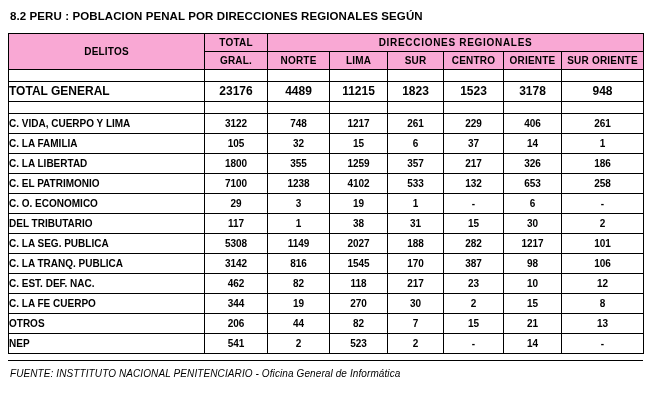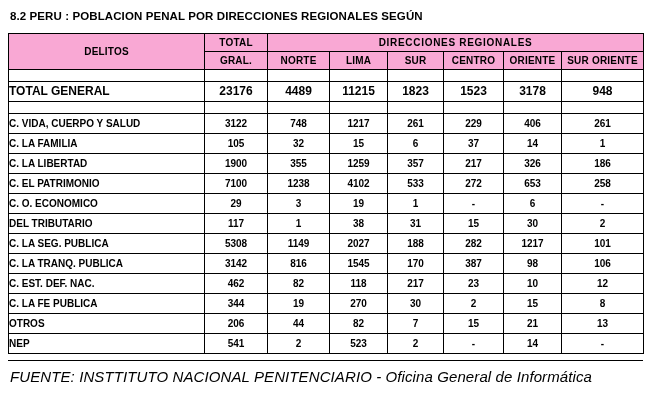--- a/index.html
+++ b/index.html
@@ -83,21 +83,21 @@
     border-right: 1px solid #000000;
     border-top: none;
     border-bottom: none;
   }
   .table-wrap {
     width: 635px;
     margin: 0 auto;
   }
   .footer {
     margin-top: 7px;
-    font-size: 15px;
+    font-size: 10px;
     font-style: italic;
     letter-spacing: 0.1px;
     padding-left: 2px;
   }
   .footer-rule {
     border: none;
     border-top: 1px solid #000000;
     margin: 6px 0 4px 0;
     width: 635px;
   }
@@ -165,56 +165,56 @@
           <td></td>
           <td></td>
           <td></td>
           <td></td>
           <td></td>
           <td></td>
           <td></td>
         </tr>
 
         <tr>
-          <td class="body-cell label">C. VIDA, CUERPO Y  SALUD</td>
+          <td class="body-cell label">C. VIDA, CUERPO Y  LIMA</td>
           <td class="body-cell num">3122</td>
           <td class="body-cell num">748</td>
           <td class="body-cell num">1217</td>
           <td class="body-cell num">261</td>
           <td class="body-cell num">229</td>
           <td class="body-cell num">406</td>
           <td class="body-cell num">261</td>
         </tr>
         <tr>
           <td class="body-cell label">C. LA FAMILIA</td>
           <td class="body-cell num">105</td>
           <td class="body-cell num">32</td>
           <td class="body-cell num">15</td>
           <td class="body-cell num">6</td>
           <td class="body-cell num">37</td>
           <td class="body-cell num">14</td>
           <td class="body-cell num">1</td>
         </tr>
         <tr>
           <td class="body-cell label">C. LA LIBERTAD</td>
-          <td class="body-cell num">1900</td>
+          <td class="body-cell num">1800</td>
           <td class="body-cell num">355</td>
           <td class="body-cell num">1259</td>
           <td class="body-cell num">357</td>
           <td class="body-cell num">217</td>
           <td class="body-cell num">326</td>
           <td class="body-cell num">186</td>
         </tr>
         <tr>
           <td class="body-cell label">C. EL PATRIMONIO</td>
           <td class="body-cell num">7100</td>
           <td class="body-cell num">1238</td>
           <td class="body-cell num">4102</td>
           <td class="body-cell num">533</td>
-          <td class="body-cell num">272</td>
+          <td class="body-cell num">132</td>
           <td class="body-cell num">653</td>
           <td class="body-cell num">258</td>
         </tr>
         <tr>
           <td class="body-cell label">C. O. ECONOMICO</td>
           <td class="body-cell num">29</td>
           <td class="body-cell num">3</td>
           <td class="body-cell num">19</td>
           <td class="body-cell num">1</td>
           <td class="body-cell num">-</td>
@@ -255,21 +255,21 @@
           <td class="body-cell label">C. EST. DEF. NAC.</td>
           <td class="body-cell num">462</td>
           <td class="body-cell num">82</td>
           <td class="body-cell num">118</td>
           <td class="body-cell num">217</td>
           <td class="body-cell num">23</td>
           <td class="body-cell num">10</td>
           <td class="body-cell num">12</td>
         </tr>
         <tr>
-          <td class="body-cell label">C. LA FE PUBLICA</td>
+          <td class="body-cell label">C. LA FE CUERPO</td>
           <td class="body-cell num">344</td>
           <td class="body-cell num">19</td>
           <td class="body-cell num">270</td>
           <td class="body-cell num">30</td>
           <td class="body-cell num">2</td>
           <td class="body-cell num">15</td>
           <td class="body-cell num">8</td>
         </tr>
         <tr>
           <td class="body-cell label">OTROS</td>

